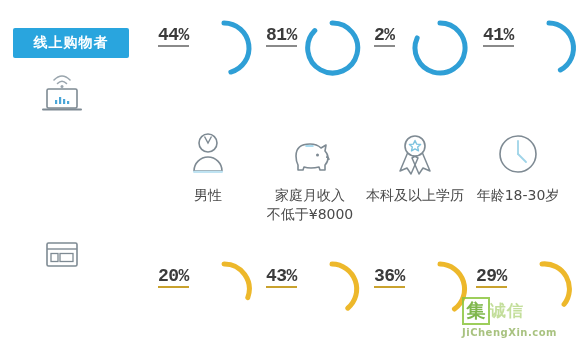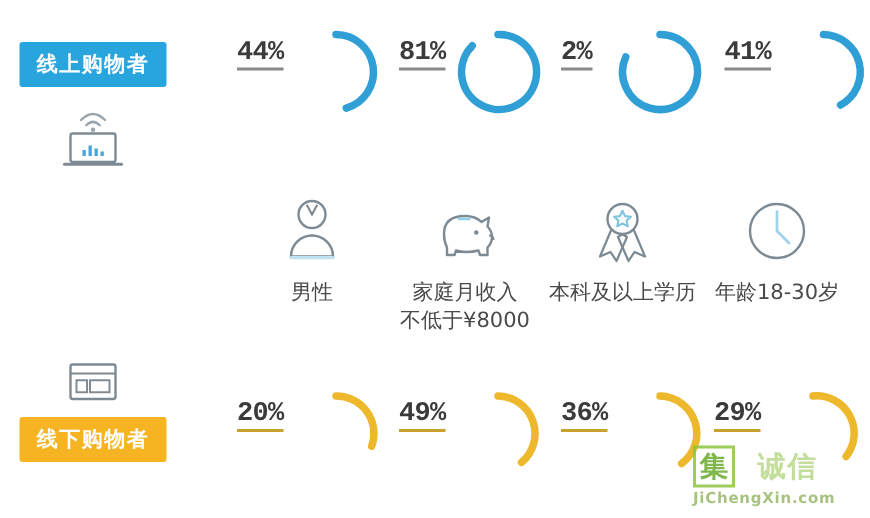--- a/index.html
+++ b/index.html
@@ -19,21 +19,21 @@
     width: 580px;
     height: 345px;
   }
 
   
   .side-badge {
     position: absolute;
     display: flex;
     align-items: center;
     justify-content: center;
-    width: 98px;
+    width: 116px;
     height: 30px;
     border-radius: 2px;
     color: #ffffff;
     font-size: 14px;
     font-weight: bold;
     letter-spacing: 1px;
     white-space: nowrap;
   }
   .side-badge.online {
     left: 13px;
@@ -125,22 +125,22 @@
     border: 2px solid #8cc63f;
     color: #6aab2e;
     font-size: 19px;
     font-weight: bold;
     display: flex;
     align-items: center;
     justify-content: center;
     box-sizing: border-box;
   }
   .wm-ghost {
-    margin-left: 15px;
-    font-size: 19px;
+    margin-left: 0;
+    font-size: 16px;
     font-weight: bold;
     color: #b9d98a;
     letter-spacing: 1px;
   }
   .wm-url {
     font-size: 10px;
     color: #9ab86a;
     letter-spacing: 0.5px;
     margin-top: 1px;
     font-weight: bold;
@@ -174,21 +174,20 @@
 
   <div class="side-icon card">
     <svg width="48" height="40" viewBox="0 0 48 40">
       <rect x="9" y="8" width="30" height="23" rx="1.5" fill="none" stroke="#7e8a93" stroke-width="1.6"></rect>
       <path d="M9 14 h30" stroke="#7e8a93" stroke-width="1.4"></path>
       <rect x="13" y="18.5" width="7" height="8" fill="none" stroke="#7e8a93" stroke-width="1.3"></rect>
       <rect x="22" y="18.5" width="13" height="8" fill="none" stroke="#7e8a93" stroke-width="1.3"></rect>
     </svg>
   </div>
 
-  <div class="side-badge offline">线下购物者</div>
 
   <div class="ring-cell online-cell" style="left:150px; top:14px;">
     <div class="pct">44%</div>
     <svg class="ring-svg" width="60" height="60" viewBox="0 0 60 60">
       <path d="M 30 5 A 25 25 0 0 1 36.86 54.04" fill="none" stroke="#2f9fd6" stroke-width="5" stroke-linecap="round"></path>
     </svg>
   </div>
 
   <div class="ring-cell online-cell" style="left:258px; top:14px;">
     <div class="pct">81%</div>
@@ -260,21 +259,21 @@
   </div>
 
   <div class="ring-cell offline-cell" style="left:150px; top:255px;">
     <div class="pct">20%</div>
     <svg class="ring-svg" width="60" height="60" viewBox="0 0 60 60">
       <path d="M 30 5 A 25 25 0 0 1 53.78 38.56" fill="none" stroke="#EDB82B" stroke-width="5" stroke-linecap="round"></path>
     </svg>
   </div>
 
   <div class="ring-cell offline-cell" style="left:258px; top:255px;">
-    <div class="pct">49%</div>
+    <div class="pct">43%</div>
     <svg class="ring-svg" width="60" height="60" viewBox="0 0 60 60">
       <path d="M 30 5 A 25 25 0 0 1 45.69 49.21" fill="none" stroke="#EDB82B" stroke-width="5" stroke-linecap="round"></path>
     </svg>
   </div>
 
   <div class="ring-cell offline-cell" style="left:366px; top:255px;">
     <div class="pct">36%</div>
     <svg class="ring-svg" width="60" height="60" viewBox="0 0 60 60">
       <path d="M 30 5 A 25 25 0 0 1 44.44 50.07" fill="none" stroke="#EDB82B" stroke-width="5" stroke-linecap="round"></path>
     </svg>

